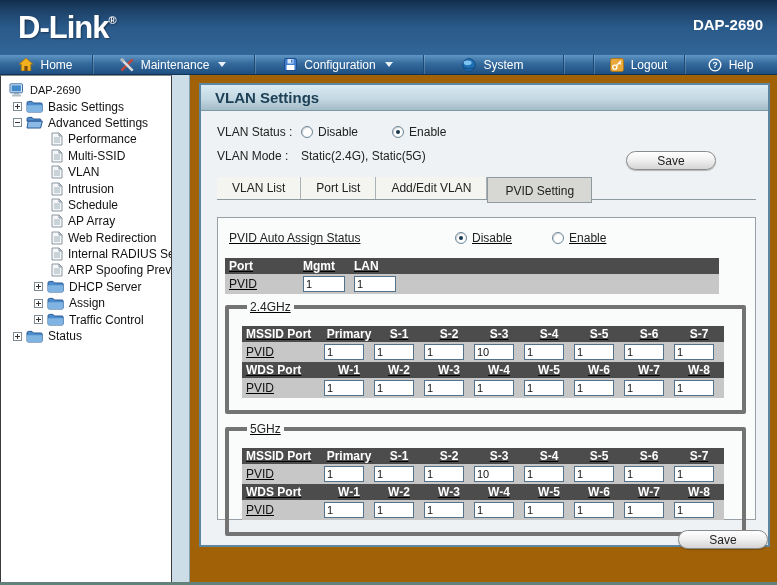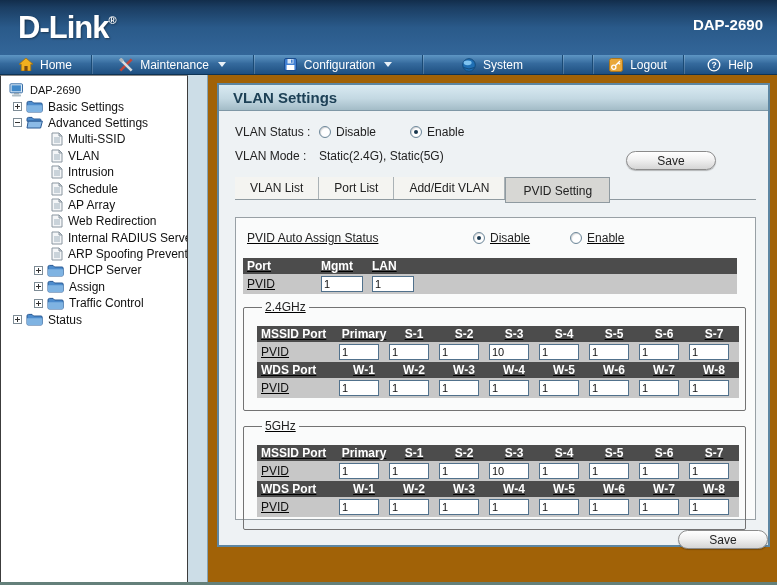--- a/index.html
+++ b/index.html
@@ -9,21 +9,21 @@
 
   
   .brandbar { height:55px; background:linear-gradient(180deg,#122d4b 0%,#1b3e63 14%,#2a5a8a 50%,#336699 100%);
               display:flex; align-items:center; justify-content:space-between; padding:0 14px 0 18px; }
   .logo { color:#fff; font-size:31px; font-weight:bold; letter-spacing:-1px; text-shadow:1px 1px 2px rgba(0,0,0,.4); }
   .logo sup { font-size:11px; font-weight:bold; vertical-align:14px; letter-spacing:0; }
   .model { color:#fff; font-size:15px; font-weight:bold; margin-top:-6px; }
 
   
   .navbar { height:20px; display:flex; background:linear-gradient(180deg,#5e96c4 0%,#356a9d 45%,#1e4f80 100%);
-            border-bottom:1px solid #0e3354; }
+            border-bottom:1px solid #0e3354;justify-content:center; }
   .nav-item { display:flex; align-items:center; justify-content:center; gap:7px; color:#fff; font-size:12px;
               border-left:1px solid #1a4a75; box-shadow:inset 1px 0 0 rgba(255,255,255,.18); cursor:pointer; }
   .nav-item:first-child { border-left:none; box-shadow:none; }
   .nav-spacer { border-left:1px solid #1a4a75; box-shadow:inset 1px 0 0 rgba(255,255,255,.18); }
   .caret { width:0; height:0; border-left:4px solid transparent; border-right:4px solid transparent; border-top:5px solid #e9f1f8; margin-left:2px; }
   .nicon { display:inline-flex; }
 
   
   .page { display:flex; height:510px; }
   .sidebar { width:202px; background:#ffffff; border:1px solid #3c3c3c; border-top:1px solid #8a8a8a; padding:6px 2px 0 4px; overflow:hidden; }
@@ -78,21 +78,21 @@
 
   
   .tbl { width:494px; margin-top:13px; margin-left:2px; font-size:12px; }
   .hrow { display:flex; height:16px; line-height:16px; background:#4c4c4c; color:#fff; font-weight:bold; }
   .vrow { display:flex; height:20px; align-items:center; background:#c7c7c7; color:#111; }
   .c0 { width:78px; padding-left:4px; flex:none; }
   .cp { width:51px; flex:none; }
   .cfill { flex:1; }
   .pin { width:42px; height:16px; border:1px solid #51718c; font-size:11px; padding:0 2px; font-family:"Liberation Sans",sans-serif; background:#fff; color:#111; }
 
-  fieldset.band { margin-top:6px; margin-left:2px; border:1px solid #737373; border-radius:2px; padding:4px 6px 12px 13px; background:transparent; }
+  fieldset.band { margin-top:6px; margin-left:2px; border:4px solid #737373; border-radius:2px; padding:4px 18px 12px 13px; background:transparent; }
   fieldset.band legend { font-size:12px; color:#222; padding:0 3px; margin-left:5px; }
   .btbl { width:482px; margin-top:8px; font-size:12px; }
   .btbl .c0 { width:82px; }
   .btbl .cb { width:50px; flex:none; text-align:center; }
   .btbl .cbv { width:50px; flex:none; }
   .btbl .pin { width:40px; }
 
   .footer-strip { position:absolute; left:0; right:0; bottom:0; height:3px; background:#64807a; }
 </style>
 </head>
@@ -196,20 +196,30 @@
       </div>
       <div class="trow ind1">
         <span class="exp"></span>
         <span class="ticon">
             <svg width="17" height="13" viewBox="0 0 17 13">
               <path d="M1 3 Q1 1.4 2.5 1.4 L6 1.4 L7.6 3 L14 3 Q15 3 15 4.2 L15 5.2 L1 5.2 Z" fill="#4d8ccd" stroke="#2a5a94"></path>
               <path d="M2.2 5.2 L16.4 5.2 L14.6 12 L1 12 Z" fill="#8bbae6" stroke="#2a5a94"></path>
             </svg>
           </span>
         <span class="lbl">Advanced Settings</span>
+      </div>
+      <div class="trow ind2doc">
+        <span class="ticon">
+            <svg width="12" height="14" viewBox="0 0 12 14">
+              <path d="M1 1 L8 1 L11 4 L11 13 L1 13 Z" fill="#f4f6f8" stroke="#8a96a0"></path>
+              <path d="M8 1 L8 4 L11 4 Z" fill="#d7dde2" stroke="#8a96a0"></path>
+              <path d="M3 6 h6 M3 8 h6 M3 10 h6" stroke="#9fb0bc" stroke-width="1"></path>
+            </svg>
+          </span>
+        <span class="lbl">Performance</span>
       </div>
       <div class="trow ind2doc">
         <span class="ticon">
             <svg width="12" height="14" viewBox="0 0 12 14">
               <path d="M1 1 L8 1 L11 4 L11 13 L1 13 Z" fill="#f4f6f8" stroke="#8a96a0"></path>
               <path d="M8 1 L8 4 L11 4 Z" fill="#d7dde2" stroke="#8a96a0"></path>
               <path d="M3 6 h6 M3 8 h6 M3 10 h6" stroke="#9fb0bc" stroke-width="1"></path>
             </svg>
           </span>
         <span class="lbl">Multi-SSID</span>

